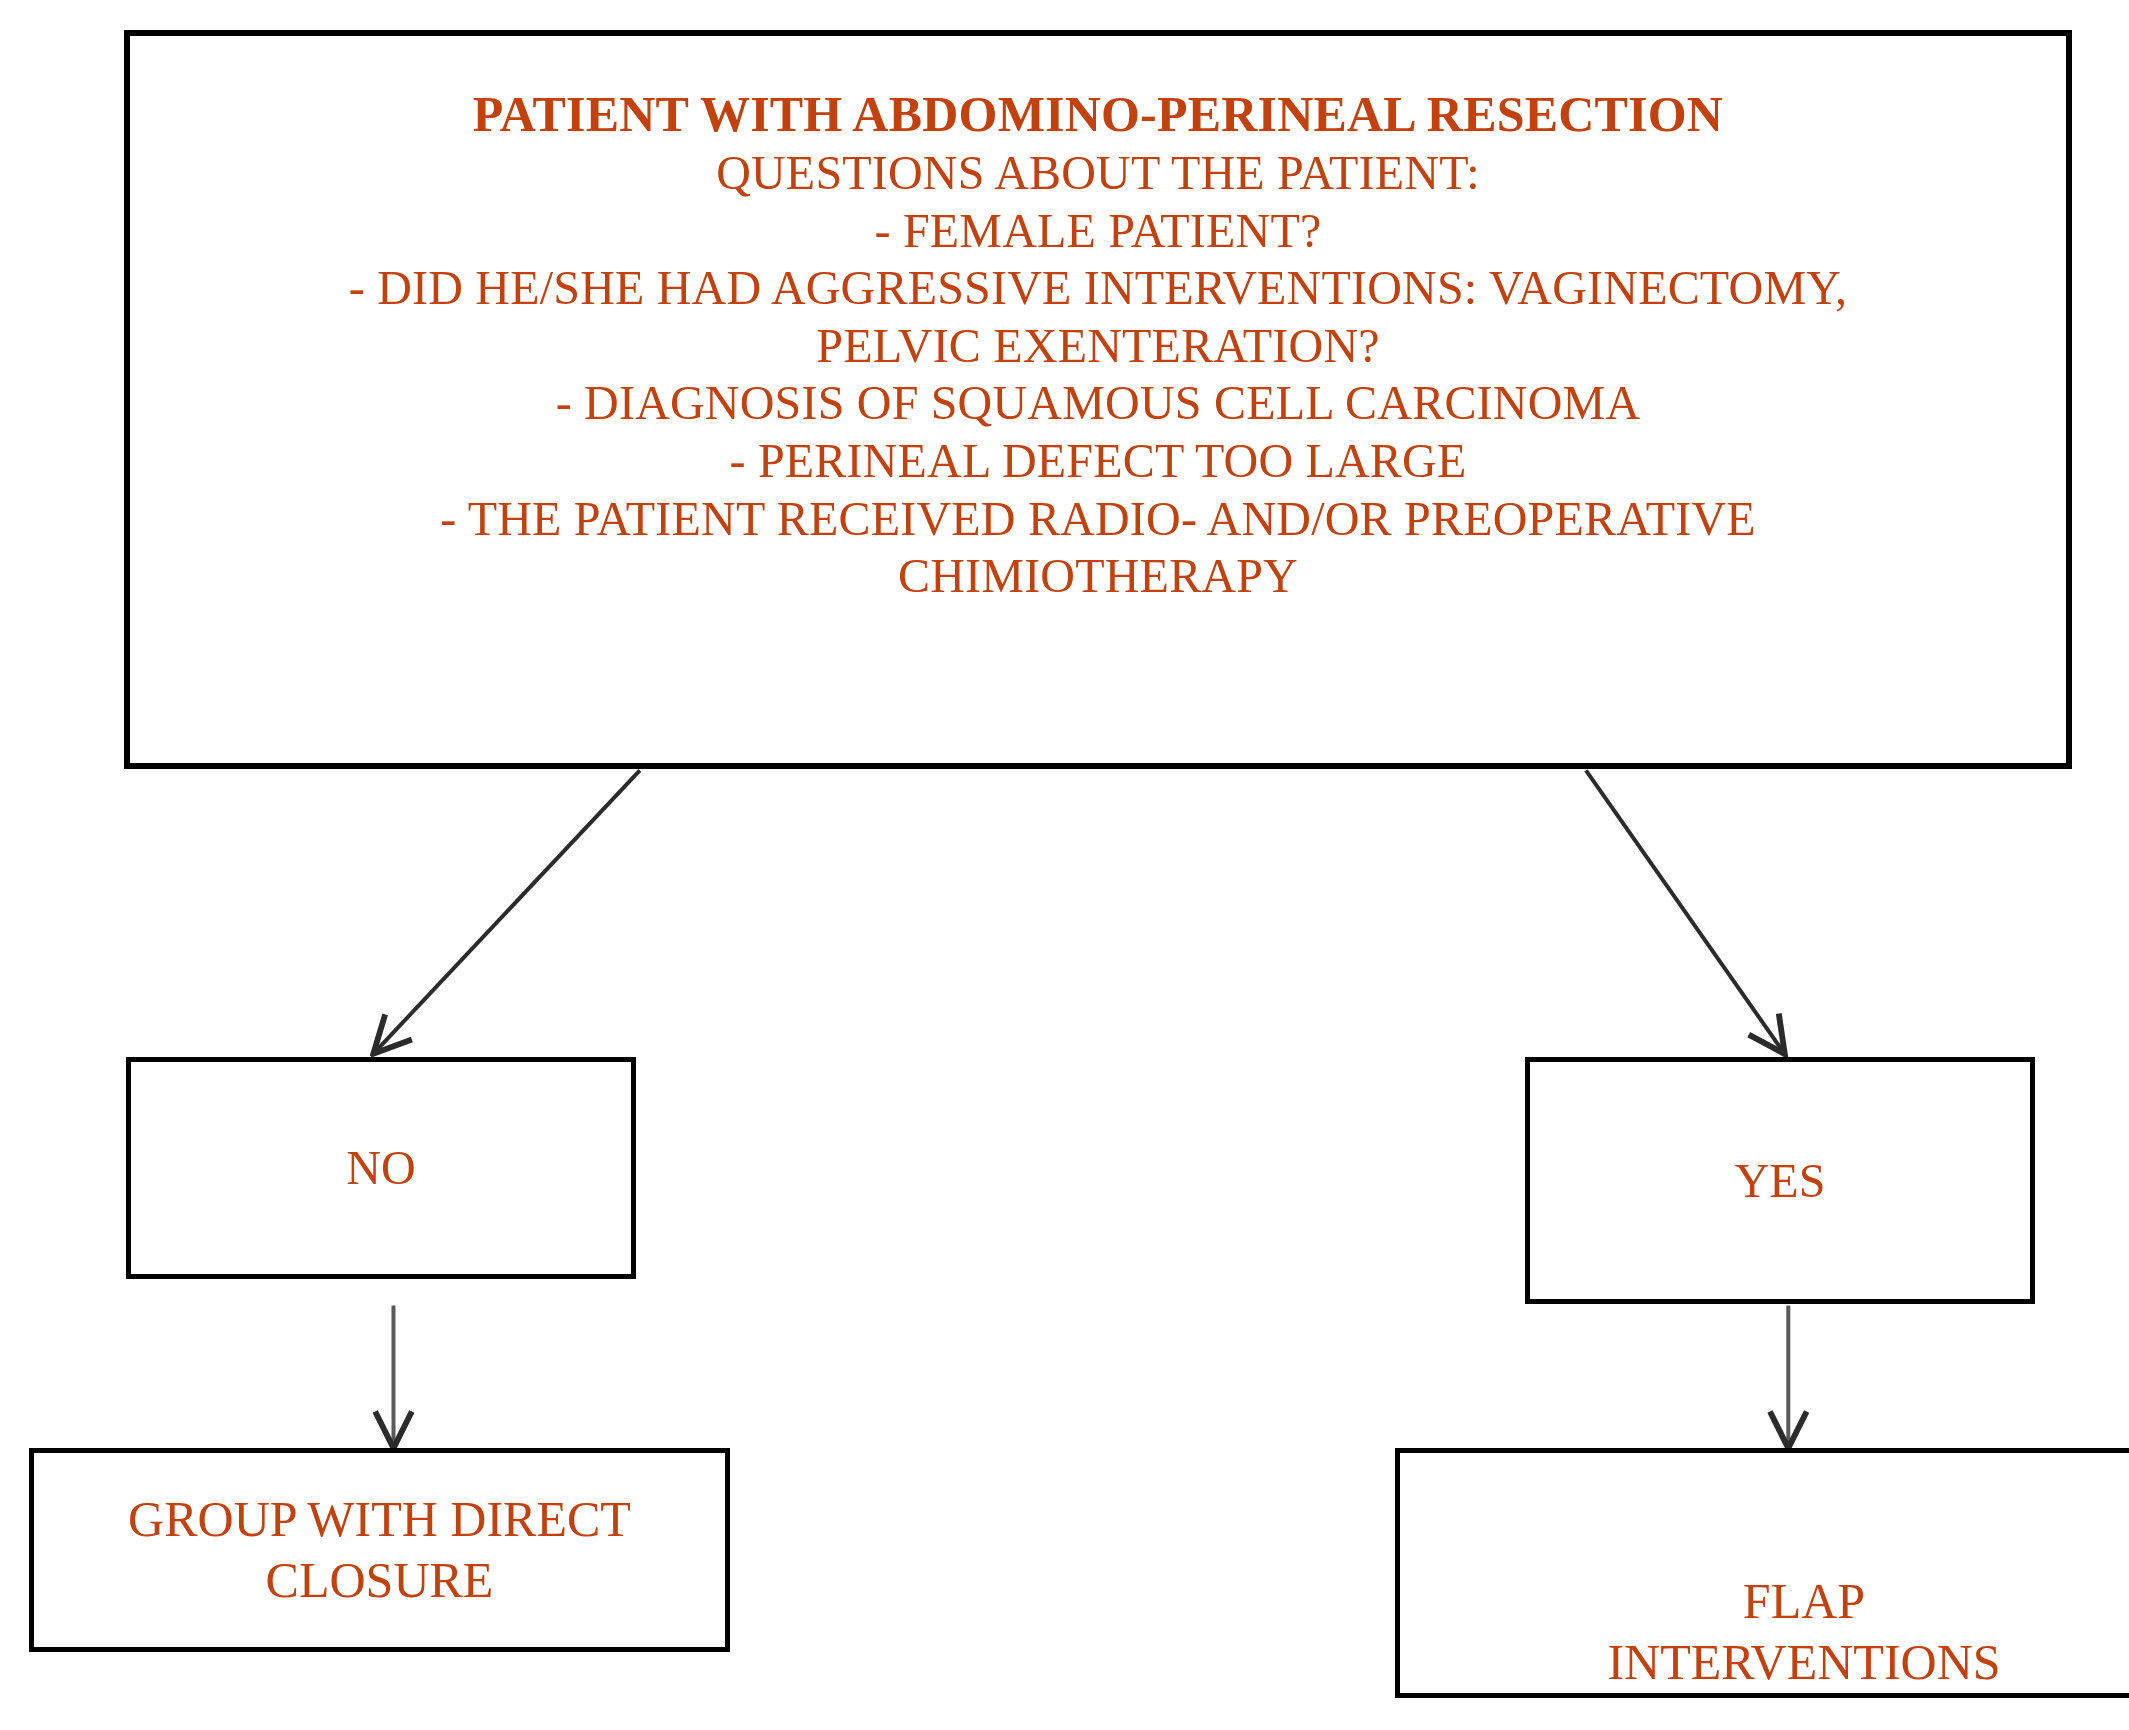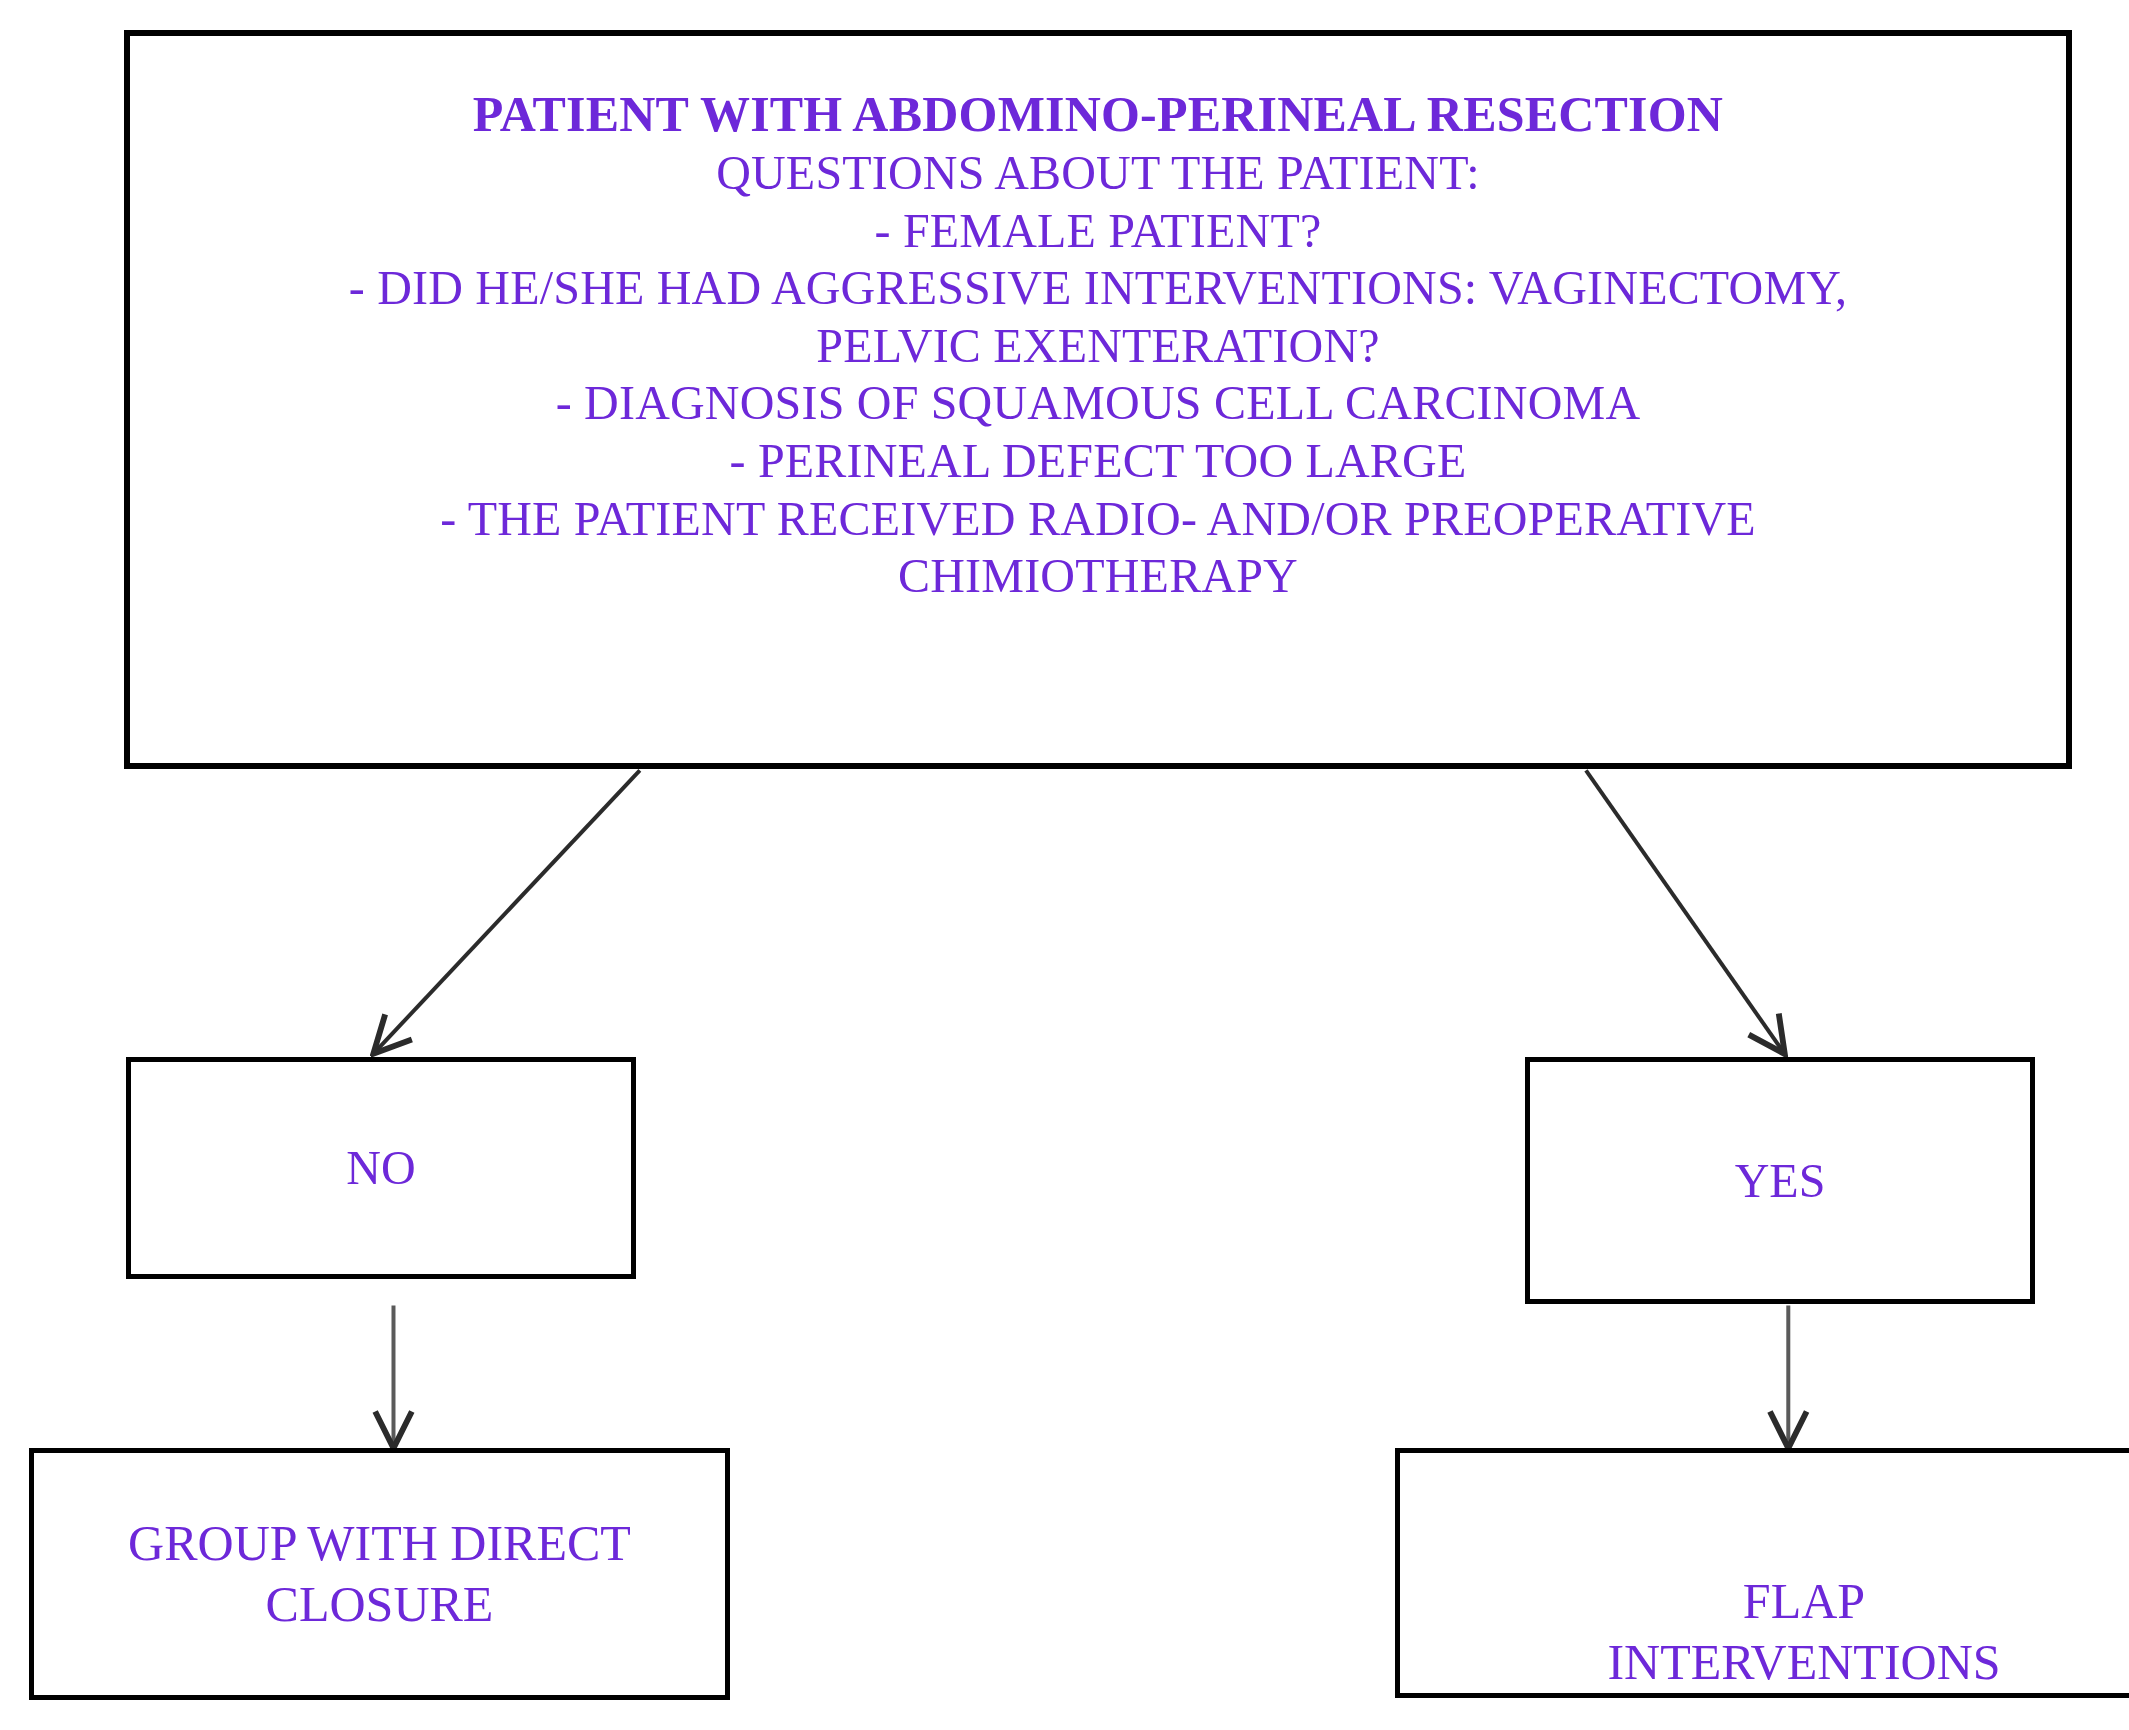--- a/index.html
+++ b/index.html
@@ -7,21 +7,21 @@
     padding: 0;
     background: #ffffff;
   }
   #page {
     position: relative;
     width: 2129px;
     height: 1731px;
     background: #ffffff;
     overflow: hidden;
     font-family: "Liberation Serif", "DejaVu Serif", serif;
-    color: #6d28d9;
+    color: #c2410c;
   }
 
   
   .node {
     position: absolute;
     box-sizing: border-box;
     background: #ffffff;
     border: 5.6px solid #000000;
     display: flex;
     align-items: center;
@@ -72,21 +72,21 @@
   .mid-label {
     font-size: 48px;
     line-height: 1.15;
   }
 
   
   #node-direct-closure {
     left: 29px;
     top: 1448px;
     width: 701px;
-    height: 252px;
+    height: 204px;
   }
   #node-flap {
     left: 1395px;
     top: 1448px;
     width: 818px;
     height: 250px;
     align-items: flex-end;
   }
   .bottom-label {
     font-size: 50px;

